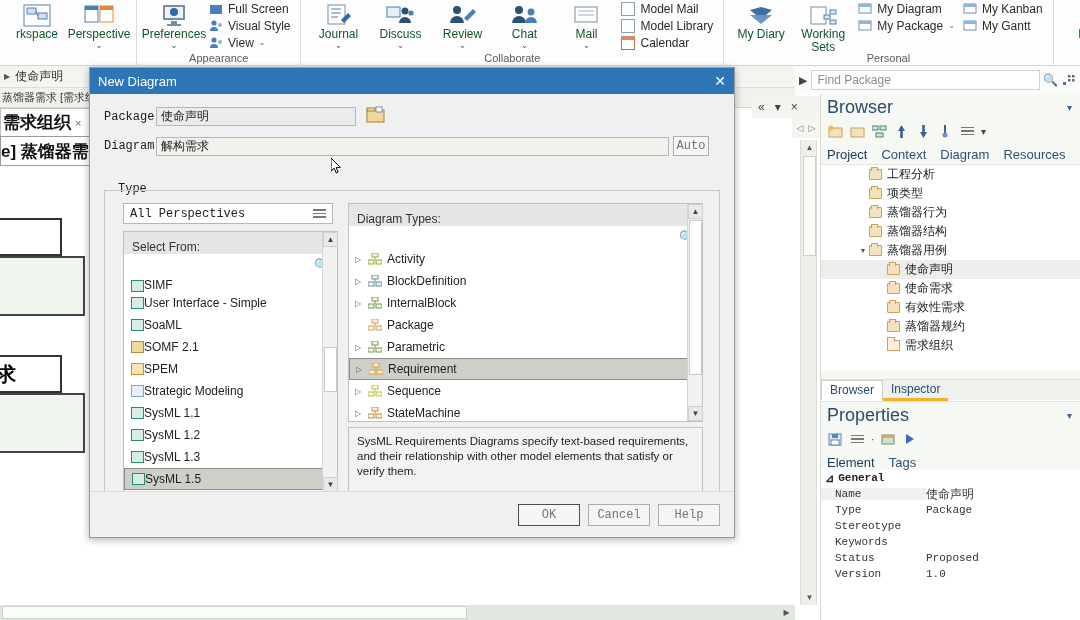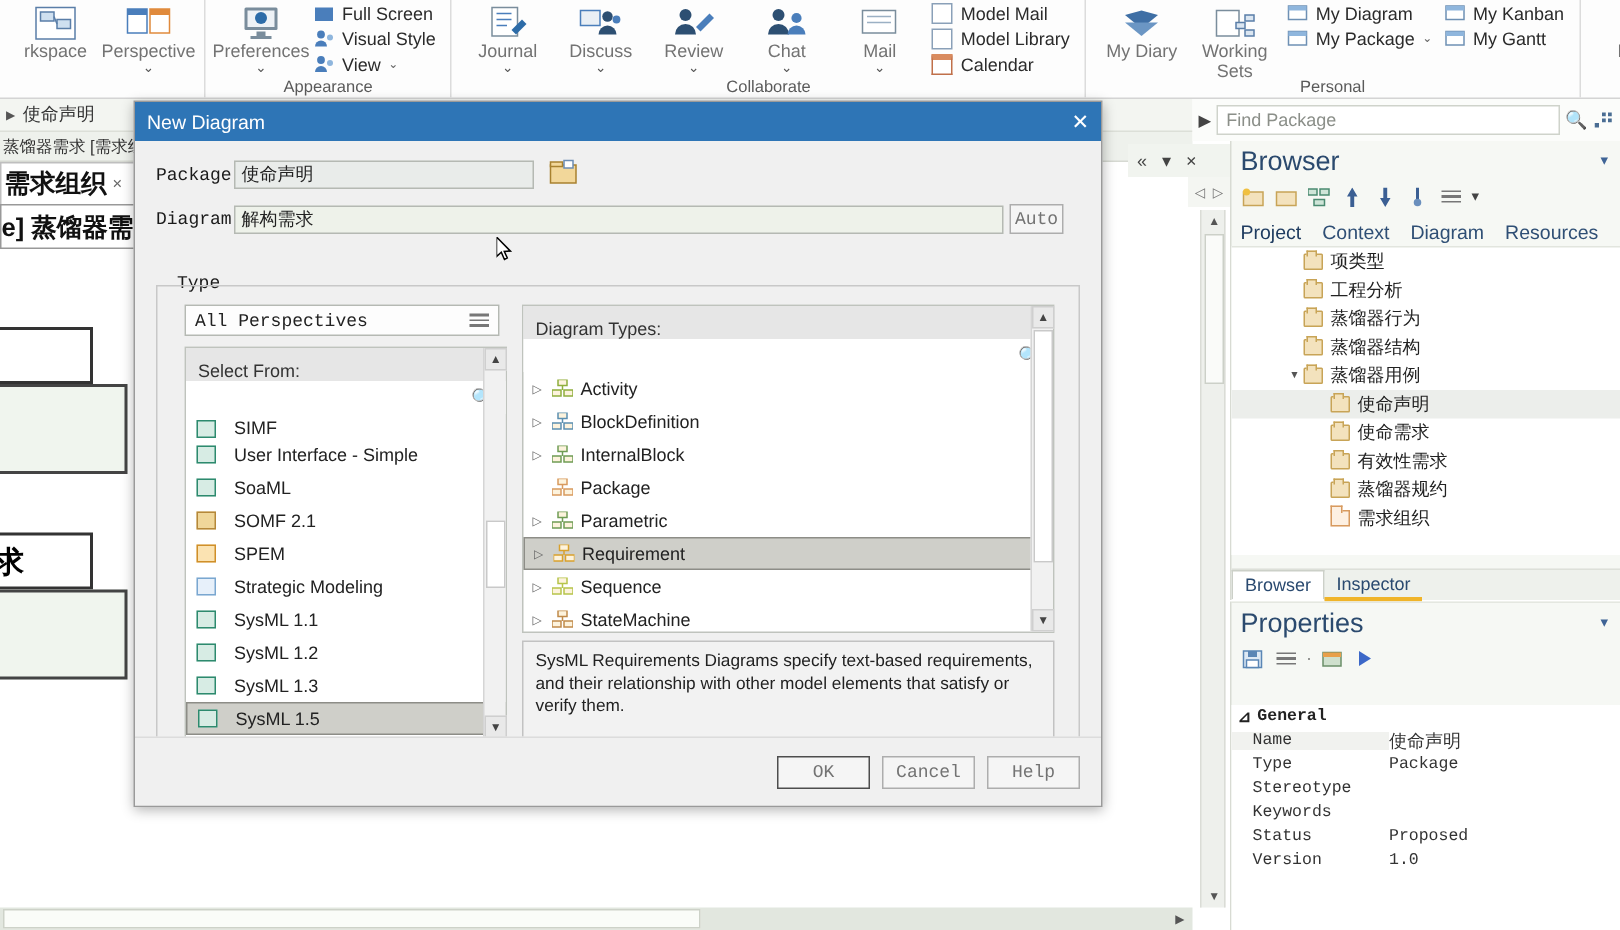--- a/index.html
+++ b/index.html
@@ -17,21 +17,21 @@
     background:#fdfdfd; border-bottom:1px solid #d4d4d4;
     display:flex; align-items:stretch;
   }
   .rgroup { position:relative; display:flex; flex-direction:column; justify-content:flex-start;
             border-right:1px solid #dcdcdc; padding:0 6px;}
   .rgroup:last-child{border-right:none;}
   .rgroup .gitems{display:flex; align-items:flex-start; height:52px;}
   .rgroup .glabel{ text-align:center; font-size:11px; color:#5a5a5a; line-height:12px; }
   .bigbtn{ display:flex; flex-direction:column; align-items:center; width:62px; padding-top:2px; cursor:default;}
   .bigbtn .ic{ height:26px; display:flex; align-items:flex-end; justify-content:center;}
-  .bigbtn .lb{ font-size:12px; color:#737373; line-height:13px; text-align:center;}
+  .bigbtn .lb{ font-size:12px; color:#14532d; line-height:13px; text-align:center;}
   .bigbtn .car{ font-size:9px; color:#555; line-height:8px;}
   .colbtns{ display:flex; flex-direction:column; justify-content:flex-start; padding-top:0px;}
   .smbtn{ display:flex; align-items:center; gap:5px; height:17px; padding:0 4px; font-size:12px; color:#2b2b2b; white-space:nowrap;}
   .smbtn .sic{ width:14px; height:14px; display:inline-block; position:relative;}
   .car-s{font-size:8px;color:#666;}
   .i-doc{background:#fff;border:1px solid #8aa0b8;}
   .i-cal{background:#fff;border:1px solid #c0704a; border-top:4px solid #d98b5f;}
   
   .canvasArea{
     position:absolute; left:0; top:66px; width:795px; height:554px;
@@ -113,21 +113,21 @@
   .btn.def{border:1px solid #4d4d4d;}
   .fieldset{position:absolute;left:14px;top:96px;width:616px;height:318px;border:1px solid #c8c8c8;}
   .fslegend{position:absolute;left:24px;top:88px;background:#f0f0f0;padding:0 4px;font-family:"Liberation Mono",monospace;font-size:12px;color:#1a1a1a;}
   .combo{position:absolute;left:18px;top:12px;width:210px;height:21px;background:#fdfdfd;border:1px solid #b5b9b3;
          display:flex;align-items:center;justify-content:space-between;padding:0 6px 0 6px;font-family:"Liberation Mono",monospace;font-size:12px;color:#222;}
   .ham{display:flex;flex-direction:column;gap:2px;}
   .ham i{display:block;width:13px;height:1.5px;background:#777;}
   .lpanel{position:absolute;left:18px;top:40px;width:215px;height:262px;background:#fff;border:1px solid #bfc3bd;}
   .lhead{height:22px;background:#e6e6e6;display:flex;align-items:flex-end;padding-left:8px;font-size:12px;color:#333;}
   .searchrow{height:22px;background:#fff;display:flex;align-items:center;justify-content:flex-end;padding-right:8px;font-size:12px;color:#555;}
-  .litem{display:flex;align-items:center;height:22px;padding-left:7px;font-size:12px;color:#222;gap:12px;white-space:nowrap;}
+  .litem{display:flex;align-items:center;height:22px;padding-left:7px;font-size:12px;color:#222;gap:0;white-space:nowrap;}
   .litem.sel{background:#cfcfc9;border:1px solid #8d8d87;}
   .ibox{width:13px;height:12px;flex:none;position:relative;border:1px solid #3d8b73;background:#e6f2ee;}
   .ibox.green{border-color:#2d8a6e;background:#d7ece4;}
   .ibox.gold{border-color:#b5883a;background:#f0d79a;}
   .ibox.orange{border-color:#cf8f2a;background:#fbe3b2;}
   .ibox.blue{border-color:#7aa7d0;background:#e7f0fa;}
   .ibox.teal{border-color:#2f8f80;background:#dff0ec;}
   .lscroll{position:absolute;right:0;top:0;width:15px;height:260px;background:#f1f1f1;border-left:1px solid #d5d5d5;}
   .lscroll .a{position:absolute;left:0;width:15px;height:15px;display:flex;align-items:center;justify-content:center;font-size:8px;color:#444;background:#e9e9e9;border:1px solid #cfcfcf;}
   .lscroll .th{position:absolute;left:1px;width:13px;background:#fff;border:1px solid #c9c9c9;}
@@ -488,26 +488,26 @@
   <div class="ptabs">
     <span class="ptab active">Project</span>
     <span class="ptab">Context</span>
     <span class="ptab">Diagram</span>
     <span class="ptab">Resources</span>
   </div>
   <div class="tree" id="tree">
       <div class="tnode" style="padding-left: 36px;">
         <span class="exp"></span>
         <span class="fi"></span>
-        <span>项类型</span>
+        <span>工程分析</span>
       </div>
       <div class="tnode" style="padding-left: 36px;">
         <span class="exp"></span>
         <span class="fi"></span>
-        <span>工程分析</span>
+        <span>项类型</span>
       </div>
       <div class="tnode" style="padding-left: 36px;">
         <span class="exp"></span>
         <span class="fi"></span>
         <span>蒸馏器行为</span>
       </div>
       <div class="tnode" style="padding-left: 36px;">
         <span class="exp"></span>
         <span class="fi"></span>
         <span>蒸馏器结构</span>
@@ -574,20 +574,24 @@
         <svg width="14" height="13">
           <rect x="1" y="2" width="12" height="9" fill="#cfe0cd" stroke="#6b8f68"></rect>
           <rect x="1" y="2" width="12" height="3" fill="#e8a04a"></rect>
         </svg>
       </span>
     <span class="ti">
         <svg width="10" height="12">
           <path d="M1 1 L9 6 L1 11z" fill="#3c68c8"></path>
         </svg>
       </span>
+  </div>
+  <div class="ptabs">
+    <span class="ptab active">Element</span>
+    <span class="ptab">Tags</span>
   </div>
   <div class="propsbody">
     <div class="pgroup">
       <span>⊿</span>
       <span>General</span>
     </div>
     <div id="propRows">
         <div class="prow">
           <span class="k" style="background: rgb(241, 242, 239);">Name</span>
           <span class="v" style="font-family: &quot;Liberation Sans&quot;, sans-serif; font-size: 12px;">使命声明</span>

